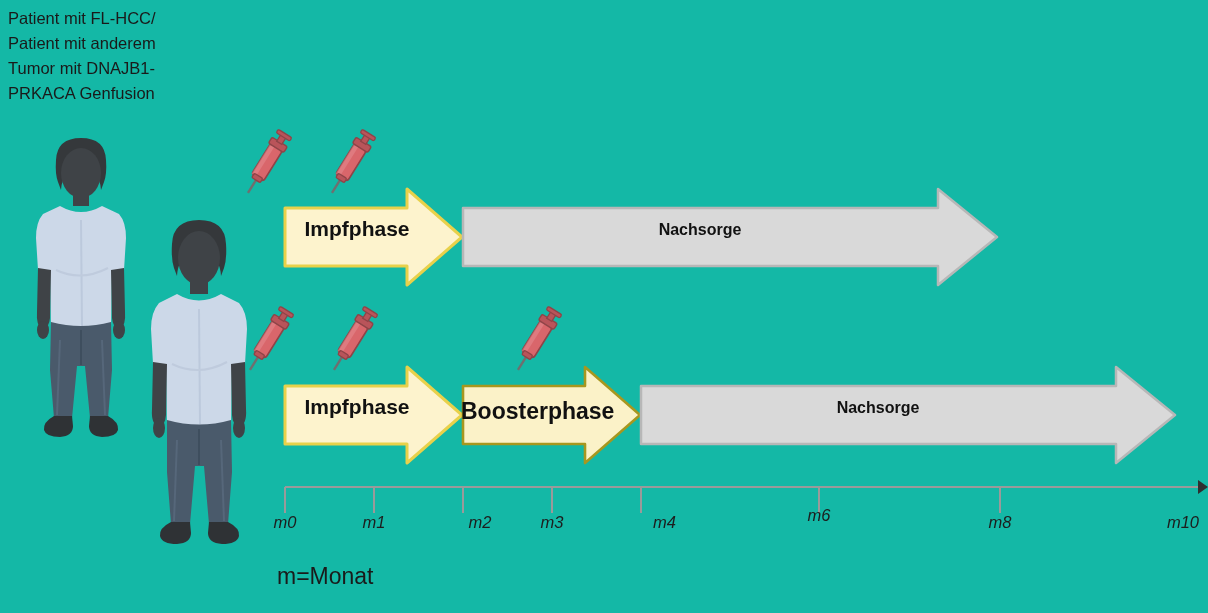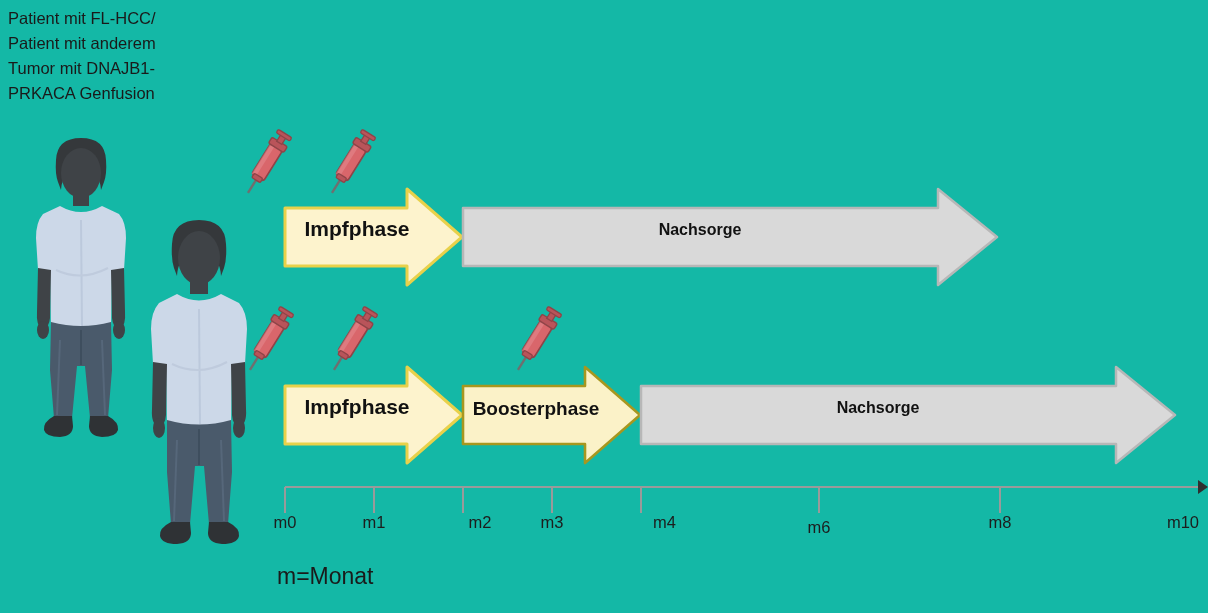--- a/index.html
+++ b/index.html
@@ -37,32 +37,33 @@
   
   .phase-arrow { display: block; }
   .phase-label {
     position: absolute;
     font-weight: bold;
     color: #111111;
     text-align: center;
     white-space: nowrap;
   }
   .label-impf { font-size: 21px; }
-  .label-booster { font-size: 19px; }
+  .label-booster { font-size: 23px; }
   .label-nachsorge { font-size: 16px; }
 
   
   #timeline { left: 0; top: 455px; width: 1208px; height: 100px; }
   .tick-label {
     position: absolute;
     font-size: 16.5px;
     color: #1d1d1d;
     text-align: left;
     white-space: nowrap;
     transform: translateX(-50%);
+    font-style: italic;
   }
   #axis-note {
     left: 277px;
     top: 563px;
     font-size: 23px;
     color: #1a1a1a;
   }
   .syringe { position: absolute; }
 </style>
 </head>
@@ -212,19 +213,19 @@
     <line x1="641" y1="32" x2="641" y2="58" stroke="#9a9a9a" stroke-width="2"></line>
     <line x1="819" y1="32" x2="819" y2="58" stroke="#9a9a9a" stroke-width="2"></line>
     <line x1="1000" y1="32" x2="1000" y2="58" stroke="#9a9a9a" stroke-width="2"></line>
   </svg>
 
   <div class="tick-label" style="left:285px;  top:513px;">m0</div>
   <div class="tick-label" style="left:374px;  top:513px;">m1</div>
   <div class="tick-label" style="left:480px;  top:513px;">m2</div>
   <div class="tick-label" style="left:552px;  top:513px;">m3</div>
   <div class="tick-label" style="left:641px;  top:513px;padding-left:47px;">m4</div>
-  <div class="tick-label" style="left:819px;  top:518px;">m6</div>
+  <div class="tick-label" style="left:819px;  top:506px;">m6</div>
   <div class="tick-label" style="left:1000px; top:513px;">m8</div>
   <div class="tick-label" style="left:1183px; top:513px;">m10</div>
 
   <div class="abs" id="axis-note">m=Monat</div>
 
 </div>
 
 </body></html>

